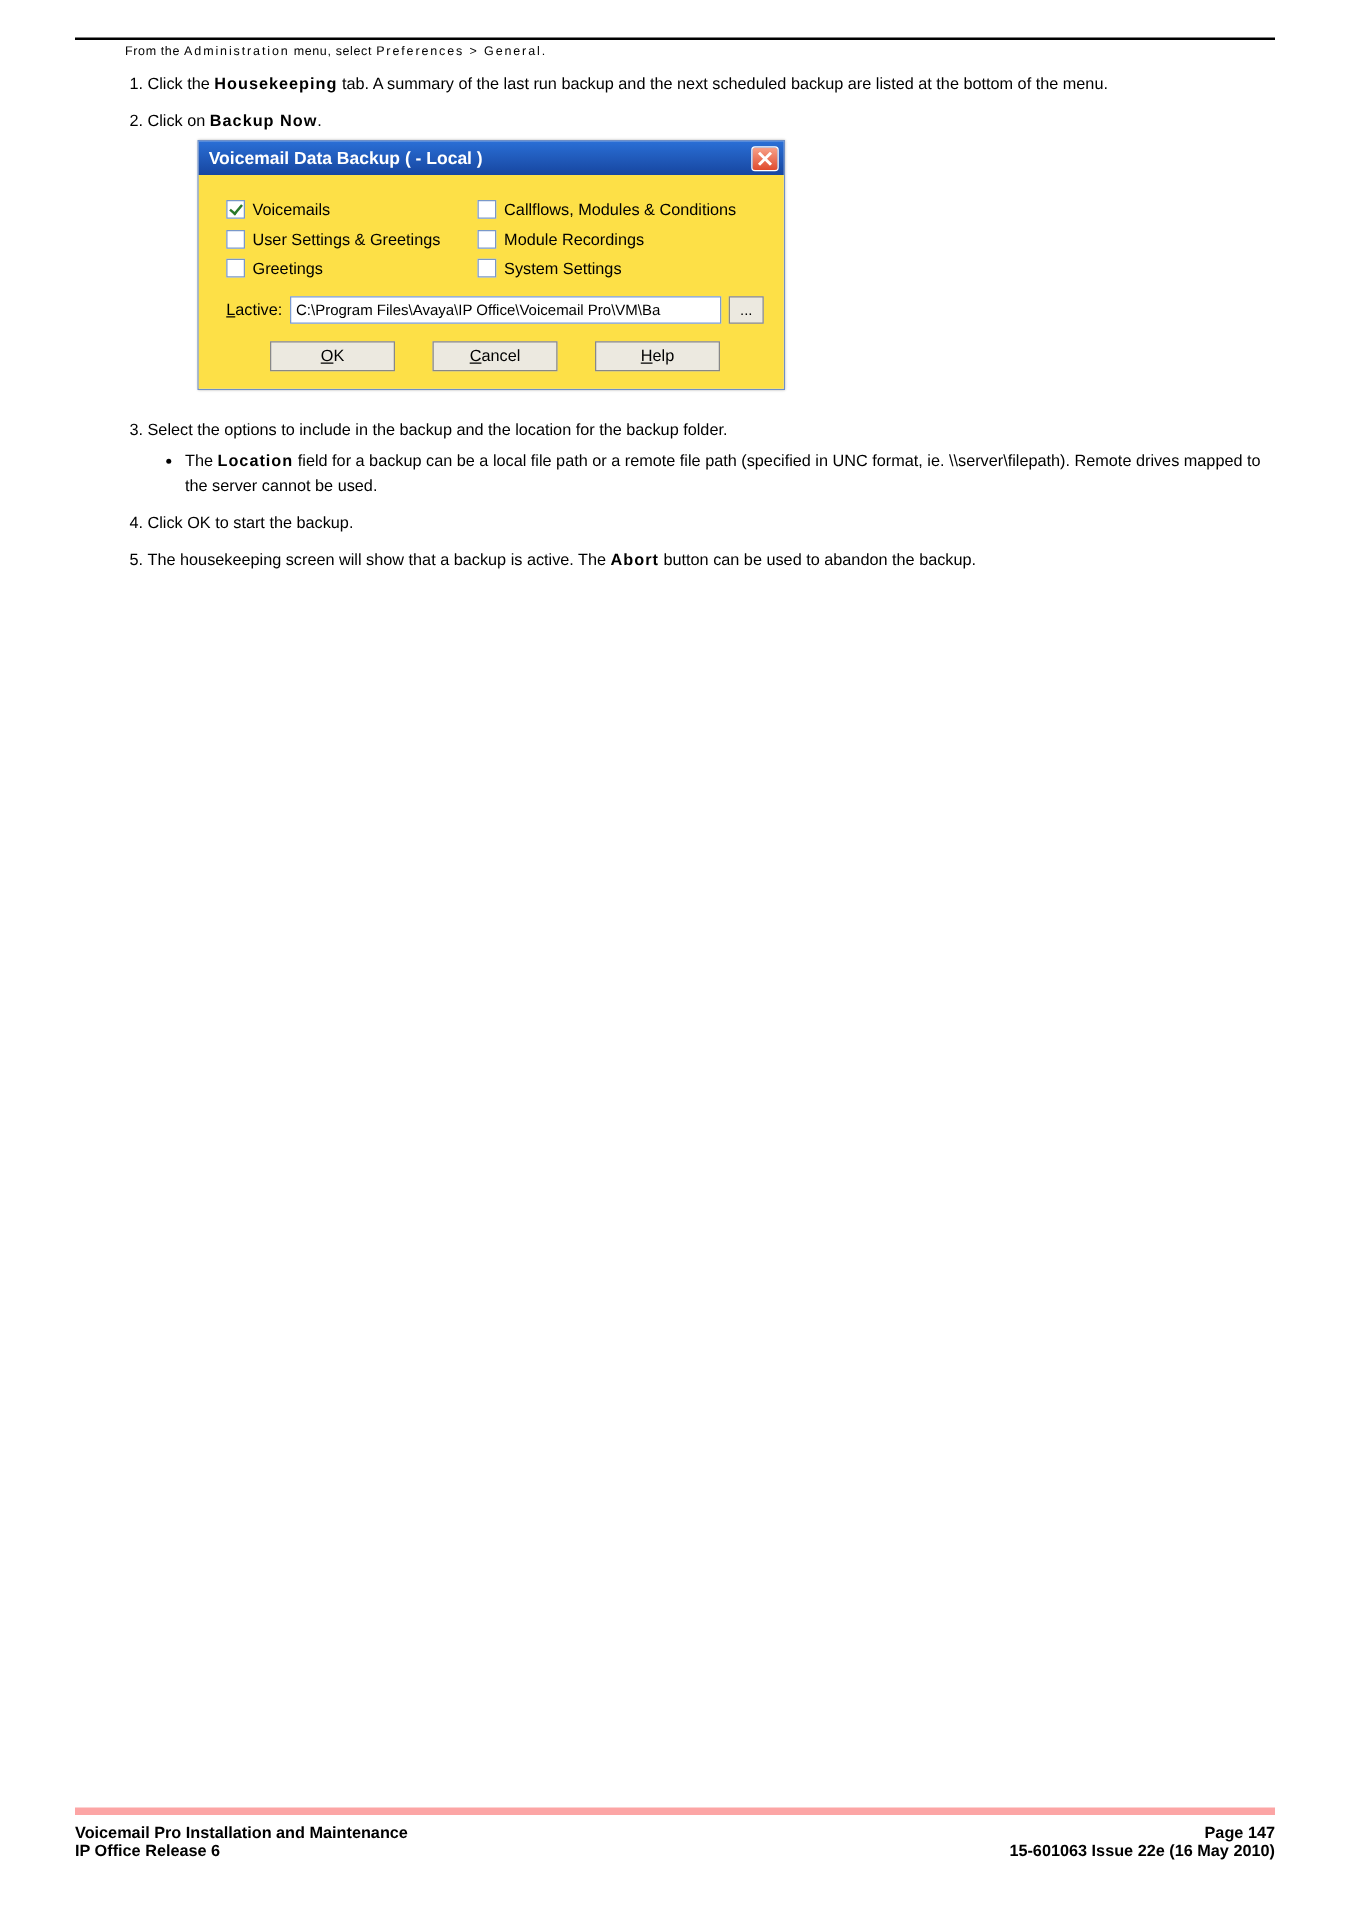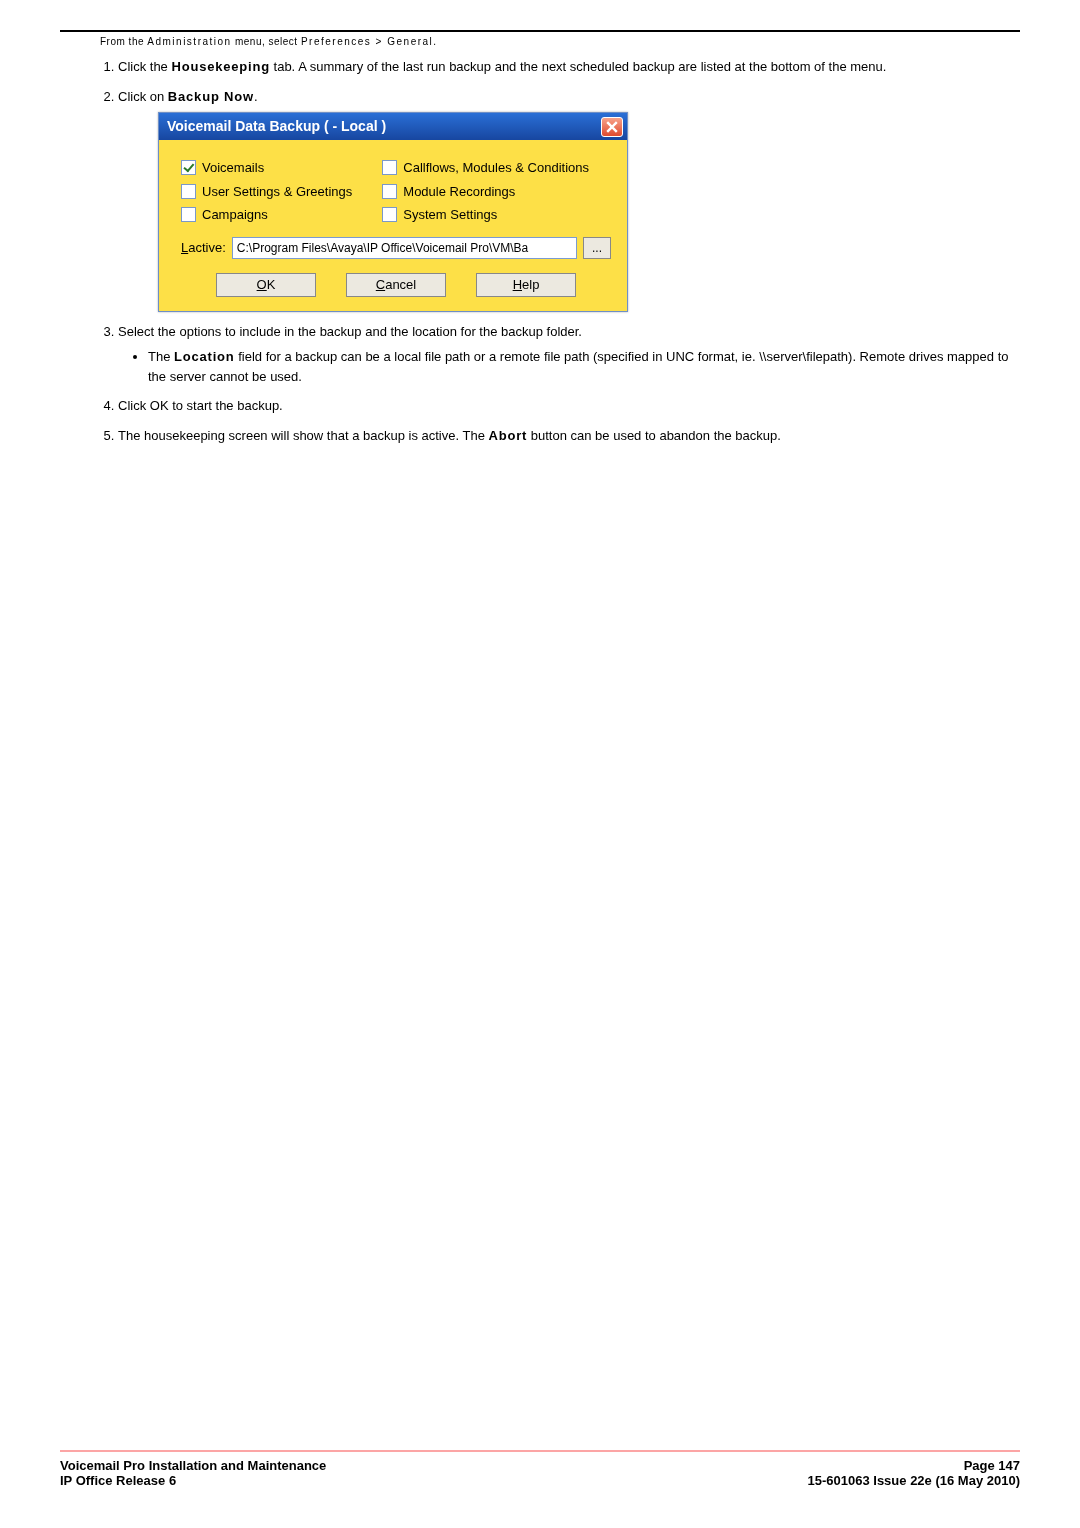--- a/index.html
+++ b/index.html
@@ -24,21 +24,21 @@
   ol.steps { list-style: decimal; margin-left: 58px; font-size: 13px; }
   ol.steps > li { margin-bottom: 10px; line-height: 1.5; }
   .bold-inline { font-weight: bold; letter-spacing: 0.8px; }
   ul.sub { list-style: disc; margin: 6px 0 6px 30px; }
   ul.sub li { line-height: 1.5; }
 
   
   .dialog {
     width: 470px;
     border: 1px solid #6e8fc7;
-    margin: 6px 0 10px 40px;
+    margin: 6px 0 22px 40px;
     font-family: Tahoma, Verdana, sans-serif;
     box-shadow: 0 0 2px rgba(0,0,0,0.3);
   }
   .titlebar {
     background: linear-gradient(#2a6fd6, #1746a0);
     color: #fff;
     display: flex; align-items: center; justify-content: space-between;
     padding: 3px 4px 3px 8px;
     font-weight: bold; font-size: 14px;
   }
@@ -87,21 +87,21 @@
     font-size: 13px; cursor: pointer;
     display: flex; align-items: center; justify-content: center;
     font-family: Tahoma, Verdana, sans-serif;
   }
   .btn .mn { text-decoration: underline; }
 
   
   .footer {
     position: absolute;
     left: 0; right: 0; bottom: 0;
-    border-top: 2px solid #fca5a5;
+    border-top: 6px solid #fca5a5;
     padding-top: 6px;
     font-size: 13px; font-weight: bold;
     display: flex; justify-content: space-between;
   }
   .footer .col-left, .footer .col-right { display: flex; flex-direction: column; }
   .footer .col-right { text-align: right; }
   .content-area { flex: 1; }
 </style>
 </head>
 <body>
@@ -138,21 +138,21 @@
                 <div class="chk-row">
                   <span class="chk checked"></span>
                   <span>Voicemails</span>
                 </div>
                 <div class="chk-row">
                   <span class="chk"></span>
                   <span>User Settings &amp; Greetings</span>
                 </div>
                 <div class="chk-row">
                   <span class="chk"></span>
-                  <span>Campaigns</span>
+                  <span>Greetings</span>
                 </div>
               </div>
               <div class="col">
                 <div class="chk-row">
                   <span class="chk"></span>
                   <span>Callflows, Modules &amp; Conditions</span>
                 </div>
                 <div class="chk-row">
                   <span class="chk"></span>
                   <span>Module Recordings</span>

